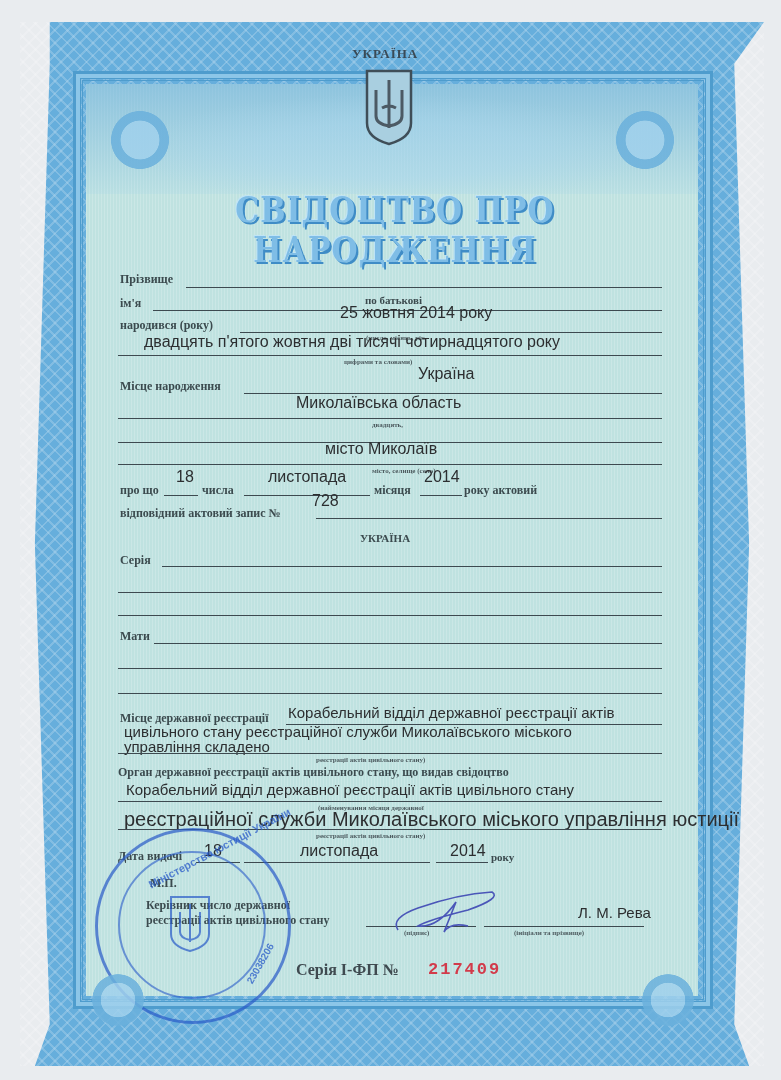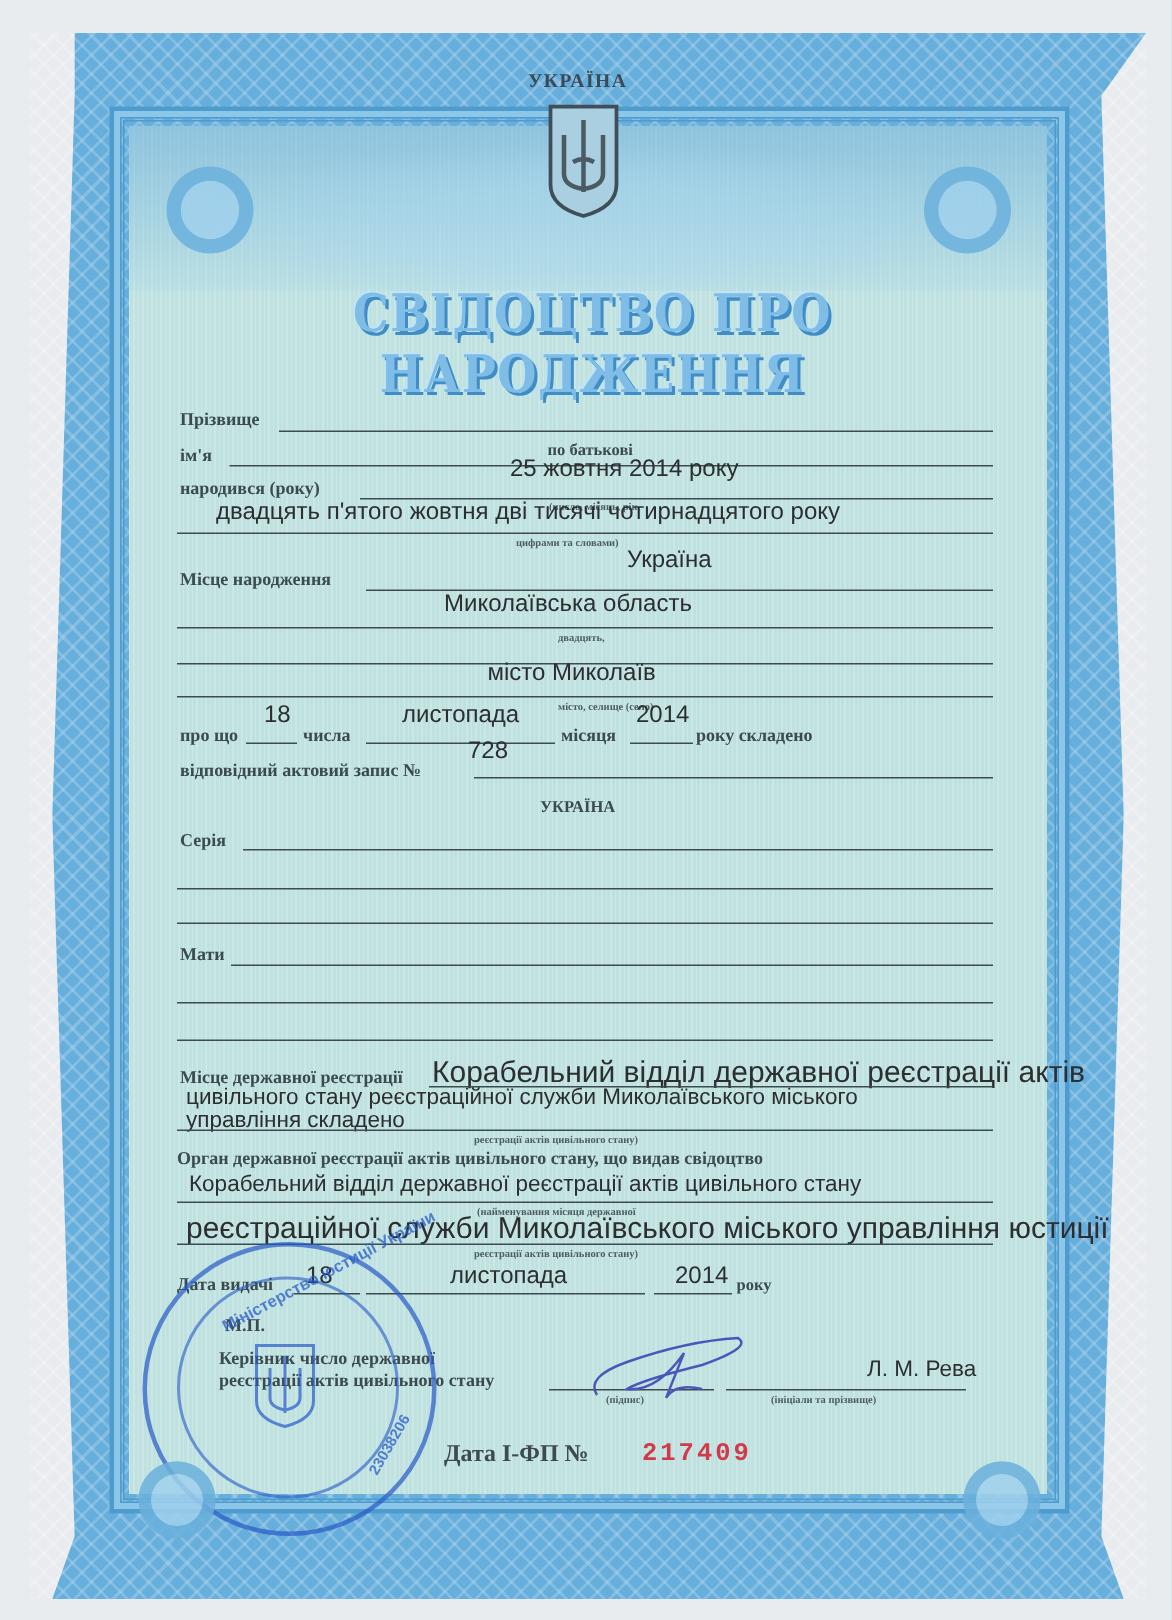--- a/index.html
+++ b/index.html
@@ -82,41 +82,41 @@
 
 <div class="lbl" style="left:120px;top:483px">про що</div>
 <div class="fill" style="left:176px;top:468px">18</div>
 <div class="line" style="left:164px;top:495px;width:34px"></div>
 <div class="lbl" style="left:202px;top:483px">числа</div>
 <div class="fill" style="left:268px;top:468px">листопада</div>
 <div class="line" style="left:244px;top:495px;width:126px"></div>
 <div class="lbl" style="left:374px;top:483px">місяця</div>
 <div class="fill" style="left:424px;top:468px">2014</div>
 <div class="line" style="left:420px;top:495px;width:42px"></div>
-<div class="lbl" style="left:464px;top:483px">року складено</div>
+<div class="lbl" style="left:464px;top:483px">року актовий</div>
 
 <div class="lbl" style="left:120px;top:506px">відповідний актовий запис №</div>
 <div class="fill" style="left:312px;top:492px">728</div>
 <div class="line" style="left:316px;top:518px;width:346px"></div>
 
 <div class="lbl" style="left:360px;top:532px;font-size:11px">УКРАЇНА</div>
 <div class="lbl" style="left:120px;top:553px">Серія</div>
 <div class="line" style="left:162px;top:566px;width:500px"></div>
 <div class="fill" style="left:170px;top:549px"></div>
 <div class="line" style="left:118px;top:592px;width:544px"></div>
 <div class="line" style="left:118px;top:615px;width:544px"></div>
 
 <div class="lbl" style="left:120px;top:629px">Мати</div>
 <div class="line" style="left:154px;top:643px;width:508px"></div>
 <div class="fill" style="left:160px;top:626px"></div>
 <div class="line" style="left:118px;top:668px;width:544px"></div>
 <div class="line" style="left:118px;top:693px;width:544px"></div>
 
 <div class="lbl" style="left:120px;top:711px">Місце державної реєстрації</div>
-<div class="fill" style="left:288px;top:704px;font-size:20px">Корабельний відділ державної реєстрації актів</div>
+<div class="fill" style="left:288px;top:704px;font-size:15px">Корабельний відділ державної реєстрації актів</div>
 <div class="line" style="left:286px;top:724px;width:376px"></div>
 <div class="fill" style="left:124px;top:723px;font-size:15px">цивільного стану реєстраційної служби Миколаївського міського</div>
 <div class="fill" style="left:124px;top:738px;font-size:15px">управління складено</div>
 <div class="line" style="left:118px;top:753px;width:544px"></div>
 <div class="hint" style="left:316px;top:756px">реєстрації актів цивільного стану)</div>
 
 <div class="lbl" style="left:118px;top:765px">Орган державної реєстрації актів цивільного стану, що видав свідоцтво</div>
 <div class="fill" style="left:126px;top:781px;font-size:15px">Корабельний відділ державної реєстрації актів цивільного стану</div>
 <div class="line" style="left:118px;top:801px;width:544px"></div>
 <div class="hint" style="left:318px;top:804px">(найменування місяця державної</div>
@@ -148,17 +148,17 @@
 
 <div class="seal"></div>
 <div class="seal2"></div>
 <svg class="abs" style="left:168px;top:894px" width="44" height="60" viewBox="0 0 44 60">
   <path d="M3 3 H41 V40 Q41 52 22 57 Q3 52 3 40 Z" fill="none" stroke="rgba(40,90,200,.7)" stroke-width="2"></path>
   <path d="M22 10 V48 M12 18 V38 Q12 44 22 46 Q32 44 32 38 V18" fill="none" stroke="rgba(40,90,200,.7)" stroke-width="2"></path>
 </svg>
 <div class="seal-text" style="left:140px;top:842px;transform:rotate(-28deg)">Міністерство юстиції України</div>
 <div class="seal-text" style="left:238px;top:958px;transform:rotate(-60deg);font-size:10px">23038206</div>
 
-<div class="serial">Дата І-ФП  №</div>
+<div class="serial">Серія І-ФП  №</div>
 <div class="serial-no">217409</div>
 
 <div class="orn" style="left:628px;top:960px;width:80px;height:80px;"></div>
 <div class="orn" style="left:78px;top:960px;width:80px;height:80px;"></div>
 
 </body></html>

